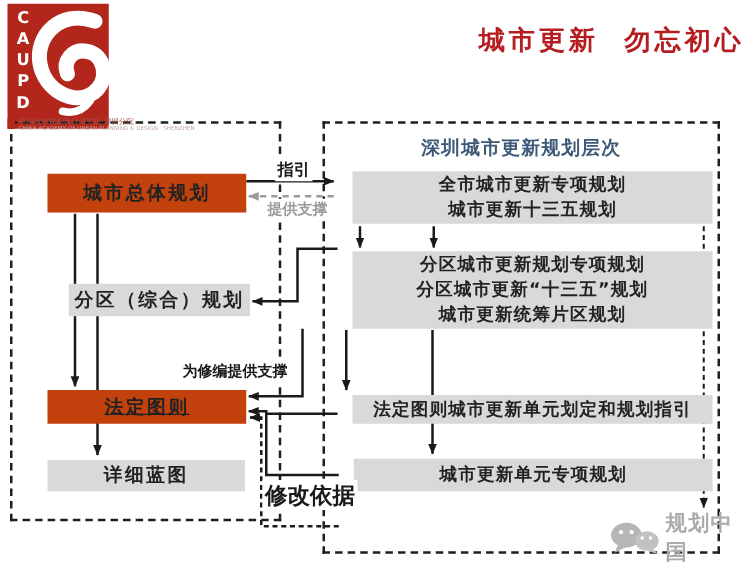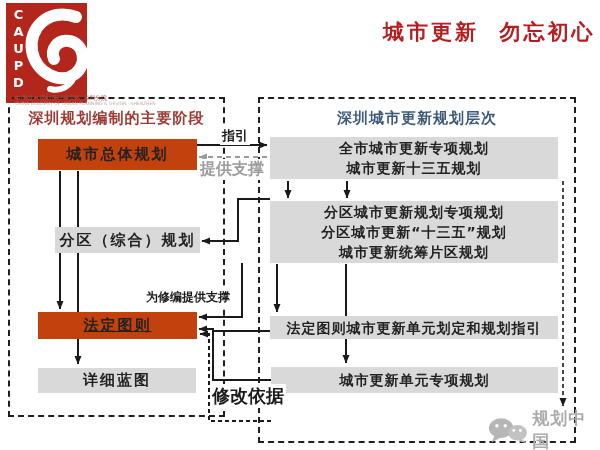--- a/index.html
+++ b/index.html
@@ -26,39 +26,39 @@
                letter-spacing:1px;white-space:nowrap;}
   #title-left {left:14px; top:109px;width:205px;color:#9C3A32;}
   #title-right{left:262px;top:109px;width:310px;color:#3D5A78;}
 
   
   .box{position:absolute;z-index:2;display:flex;flex-direction:column;justify-content:center;
        align-items:center;box-sizing:border-box;text-align:center;color:#222;}
   .orange{background:#c2410c;}
   .gray{background:#D9D9D9;}
   .lbox{font-size:15px;font-weight:bold;letter-spacing:2px;}
-  .rbox{font-size:14px;font-weight:600;letter-spacing:1px;}
+  .rbox{font-size:14px;font-weight:600;letter-spacing:1px;margin-left:12px;}
   .rbox .line{display:block;line-height:20px;white-space:nowrap;}
 
   #box-l1{left:38px;top:139px;width:159px;height:31px;}
   #box-l2{left:55px;top:227px;width:145px;height:26px;}
   #box-l3{left:38px;top:312px;width:159px;height:27px;text-decoration:underline;}
   #box-l4{left:38px;top:368px;width:158px;height:25px;}
 
   #box-r1{left:270px;top:137px;width:288px;height:42px;}
   #box-r2{left:270px;top:201px;width:288px;height:62px;}
   #box-r3{left:270px;top:316px;width:288px;height:23px;}
   #box-r4{left:271px;top:367px;width:287px;height:26px;}
   #box-r5{left:271px;top:412px;width:287px;height:25px;}
 
   
   .edge-label{position:absolute;z-index:3;background:#fff;padding:0 2px;font-weight:bold;
               color:#1a1a1a;white-space:nowrap;}
   #label-guide{left:220px;top:127px;font-size:13px;}
-  #label-support{left:198px;top:159px;font-size:16px;color:#9b9b9b;font-weight:600;}
+  #label-support{left:212px;top:159px;font-size:12px;color:#9b9b9b;font-weight:600;}
   #label-revision-support{left:144px;top:289px;font-size:12px;}
   #label-revision-basis{left:210px;top:384px;font-size:18px;}
 
   
   #wires{position:absolute;left:0;top:0;z-index:1;}
 
   
   .watermark{position:absolute;left:487px;top:407px;z-index:4;display:flex;align-items:center;gap:4px;}
   .watermark-text{font-size:17px;font-weight:bold;color:#ABABAB;letter-spacing:1px;}
 </style>
@@ -118,21 +118,20 @@
       <div class="org-cn">中国城市规划设计研究院·深圳分院</div>
       <div class="org-en">CHINA ACADEMY OF URBAN PLANNING &amp; DESIGN · SHENZHEN</div>
     </div>
   </div>
 
   <div class="slogan">城市更新  勿忘初心</div>
 
   <div class="panel" id="panel-left"></div>
   <div class="panel" id="panel-right"></div>
 
-  <div class="panel-title" id="title-left">深圳规划编制的主要阶段</div>
   <div class="panel-title" id="title-right">深圳城市更新规划层次</div>
 
   <div class="box orange lbox" id="box-l1">城市总体规划</div>
   <div class="box gray lbox" id="box-l2">分区（综合）规划</div>
   <div class="box orange lbox" id="box-l3">法定图则</div>
   <div class="box gray lbox" id="box-l4">详细蓝图</div>
 
   <div class="box gray rbox" id="box-r1">
     <span class="line">全市城市更新专项规划</span>
     <span class="line">城市更新十三五规划</span>

